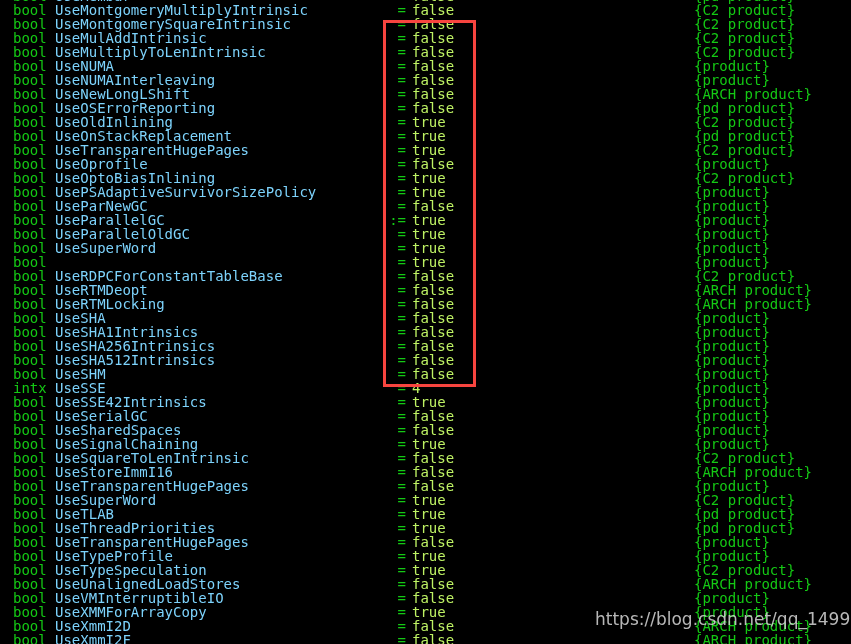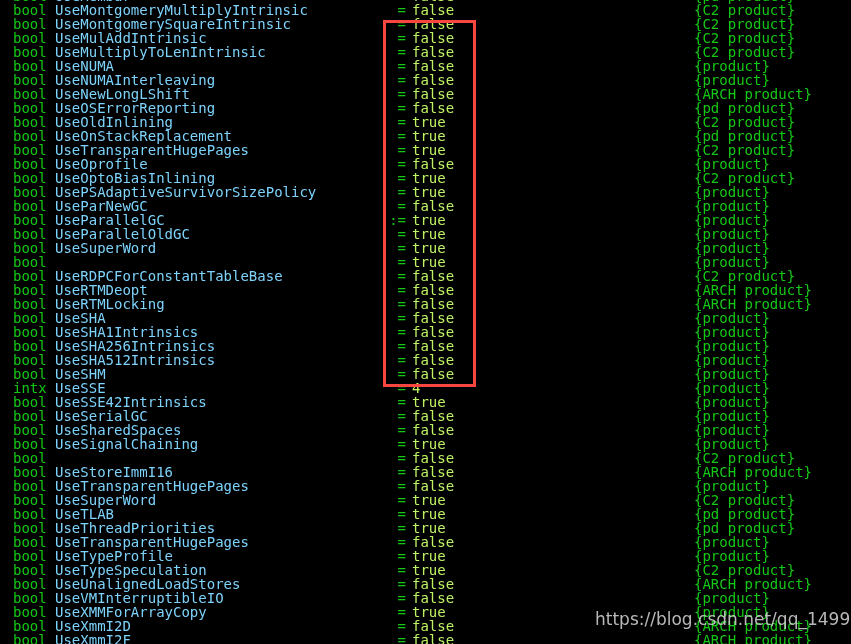--- a/index.html
+++ b/index.html
@@ -115,21 +115,21 @@
       <div class="flag-row"><span class="col-type">bool</span><span class="col-name">UseSHA</span><span class="col-op">=</span><span class="col-value">false</span><span class="col-kind">{product}</span></div>
       <div class="flag-row"><span class="col-type">bool</span><span class="col-name">UseSHA1Intrinsics</span><span class="col-op">=</span><span class="col-value">false</span><span class="col-kind">{product}</span></div>
       <div class="flag-row"><span class="col-type">bool</span><span class="col-name">UseSHA256Intrinsics</span><span class="col-op">=</span><span class="col-value">false</span><span class="col-kind">{product}</span></div>
       <div class="flag-row"><span class="col-type">bool</span><span class="col-name">UseSHA512Intrinsics</span><span class="col-op">=</span><span class="col-value">false</span><span class="col-kind">{product}</span></div>
       <div class="flag-row"><span class="col-type">bool</span><span class="col-name">UseSHM</span><span class="col-op">=</span><span class="col-value">false</span><span class="col-kind">{product}</span></div>
       <div class="flag-row"><span class="col-type">intx</span><span class="col-name">UseSSE</span><span class="col-op">=</span><span class="col-value">4</span><span class="col-kind">{product}</span></div>
       <div class="flag-row"><span class="col-type">bool</span><span class="col-name">UseSSE42Intrinsics</span><span class="col-op">=</span><span class="col-value">true</span><span class="col-kind">{product}</span></div>
       <div class="flag-row"><span class="col-type">bool</span><span class="col-name">UseSerialGC</span><span class="col-op">=</span><span class="col-value">false</span><span class="col-kind">{product}</span></div>
       <div class="flag-row"><span class="col-type">bool</span><span class="col-name">UseSharedSpaces</span><span class="col-op">=</span><span class="col-value">false</span><span class="col-kind">{product}</span></div>
       <div class="flag-row"><span class="col-type">bool</span><span class="col-name">UseSignalChaining</span><span class="col-op">=</span><span class="col-value">true</span><span class="col-kind">{product}</span></div>
-      <div class="flag-row"><span class="col-type">bool</span><span class="col-op">=</span><span class="col-value">false</span><span class="col-kind">{C2 product}</span></div>
+      <div class="flag-row"><span class="col-type">bool</span><span class="col-name">UseSquareToLenIntrinsic</span><span class="col-op">=</span><span class="col-value">false</span><span class="col-kind">{C2 product}</span></div>
       <div class="flag-row"><span class="col-type">bool</span><span class="col-name">UseStoreImmI16</span><span class="col-op">=</span><span class="col-value">false</span><span class="col-kind">{ARCH product}</span></div>
       <div class="flag-row"><span class="col-type">bool</span><span class="col-name">UseTransparentHugePages</span><span class="col-op">=</span><span class="col-value">false</span><span class="col-kind">{product}</span></div>
       <div class="flag-row"><span class="col-type">bool</span><span class="col-name">UseSuperWord</span><span class="col-op">=</span><span class="col-value">true</span><span class="col-kind">{C2 product}</span></div>
       <div class="flag-row"><span class="col-type">bool</span><span class="col-name">UseTLAB</span><span class="col-op">=</span><span class="col-value">true</span><span class="col-kind">{pd product}</span></div>
       <div class="flag-row"><span class="col-type">bool</span><span class="col-name">UseThreadPriorities</span><span class="col-op">=</span><span class="col-value">true</span><span class="col-kind">{pd product}</span></div>
       <div class="flag-row"><span class="col-type">bool</span><span class="col-name">UseTransparentHugePages</span><span class="col-op">=</span><span class="col-value">false</span><span class="col-kind">{product}</span></div>
       <div class="flag-row"><span class="col-type">bool</span><span class="col-name">UseTypeProfile</span><span class="col-op">=</span><span class="col-value">true</span><span class="col-kind">{product}</span></div>
       <div class="flag-row"><span class="col-type">bool</span><span class="col-name">UseTypeSpeculation</span><span class="col-op">=</span><span class="col-value">true</span><span class="col-kind">{C2 product}</span></div>
       <div class="flag-row"><span class="col-type">bool</span><span class="col-name">UseUnalignedLoadStores</span><span class="col-op">=</span><span class="col-value">false</span><span class="col-kind">{ARCH product}</span></div>
       <div class="flag-row"><span class="col-type">bool</span><span class="col-name">UseVMInterruptibleIO</span><span class="col-op">=</span><span class="col-value">false</span><span class="col-kind">{product}</span></div>

